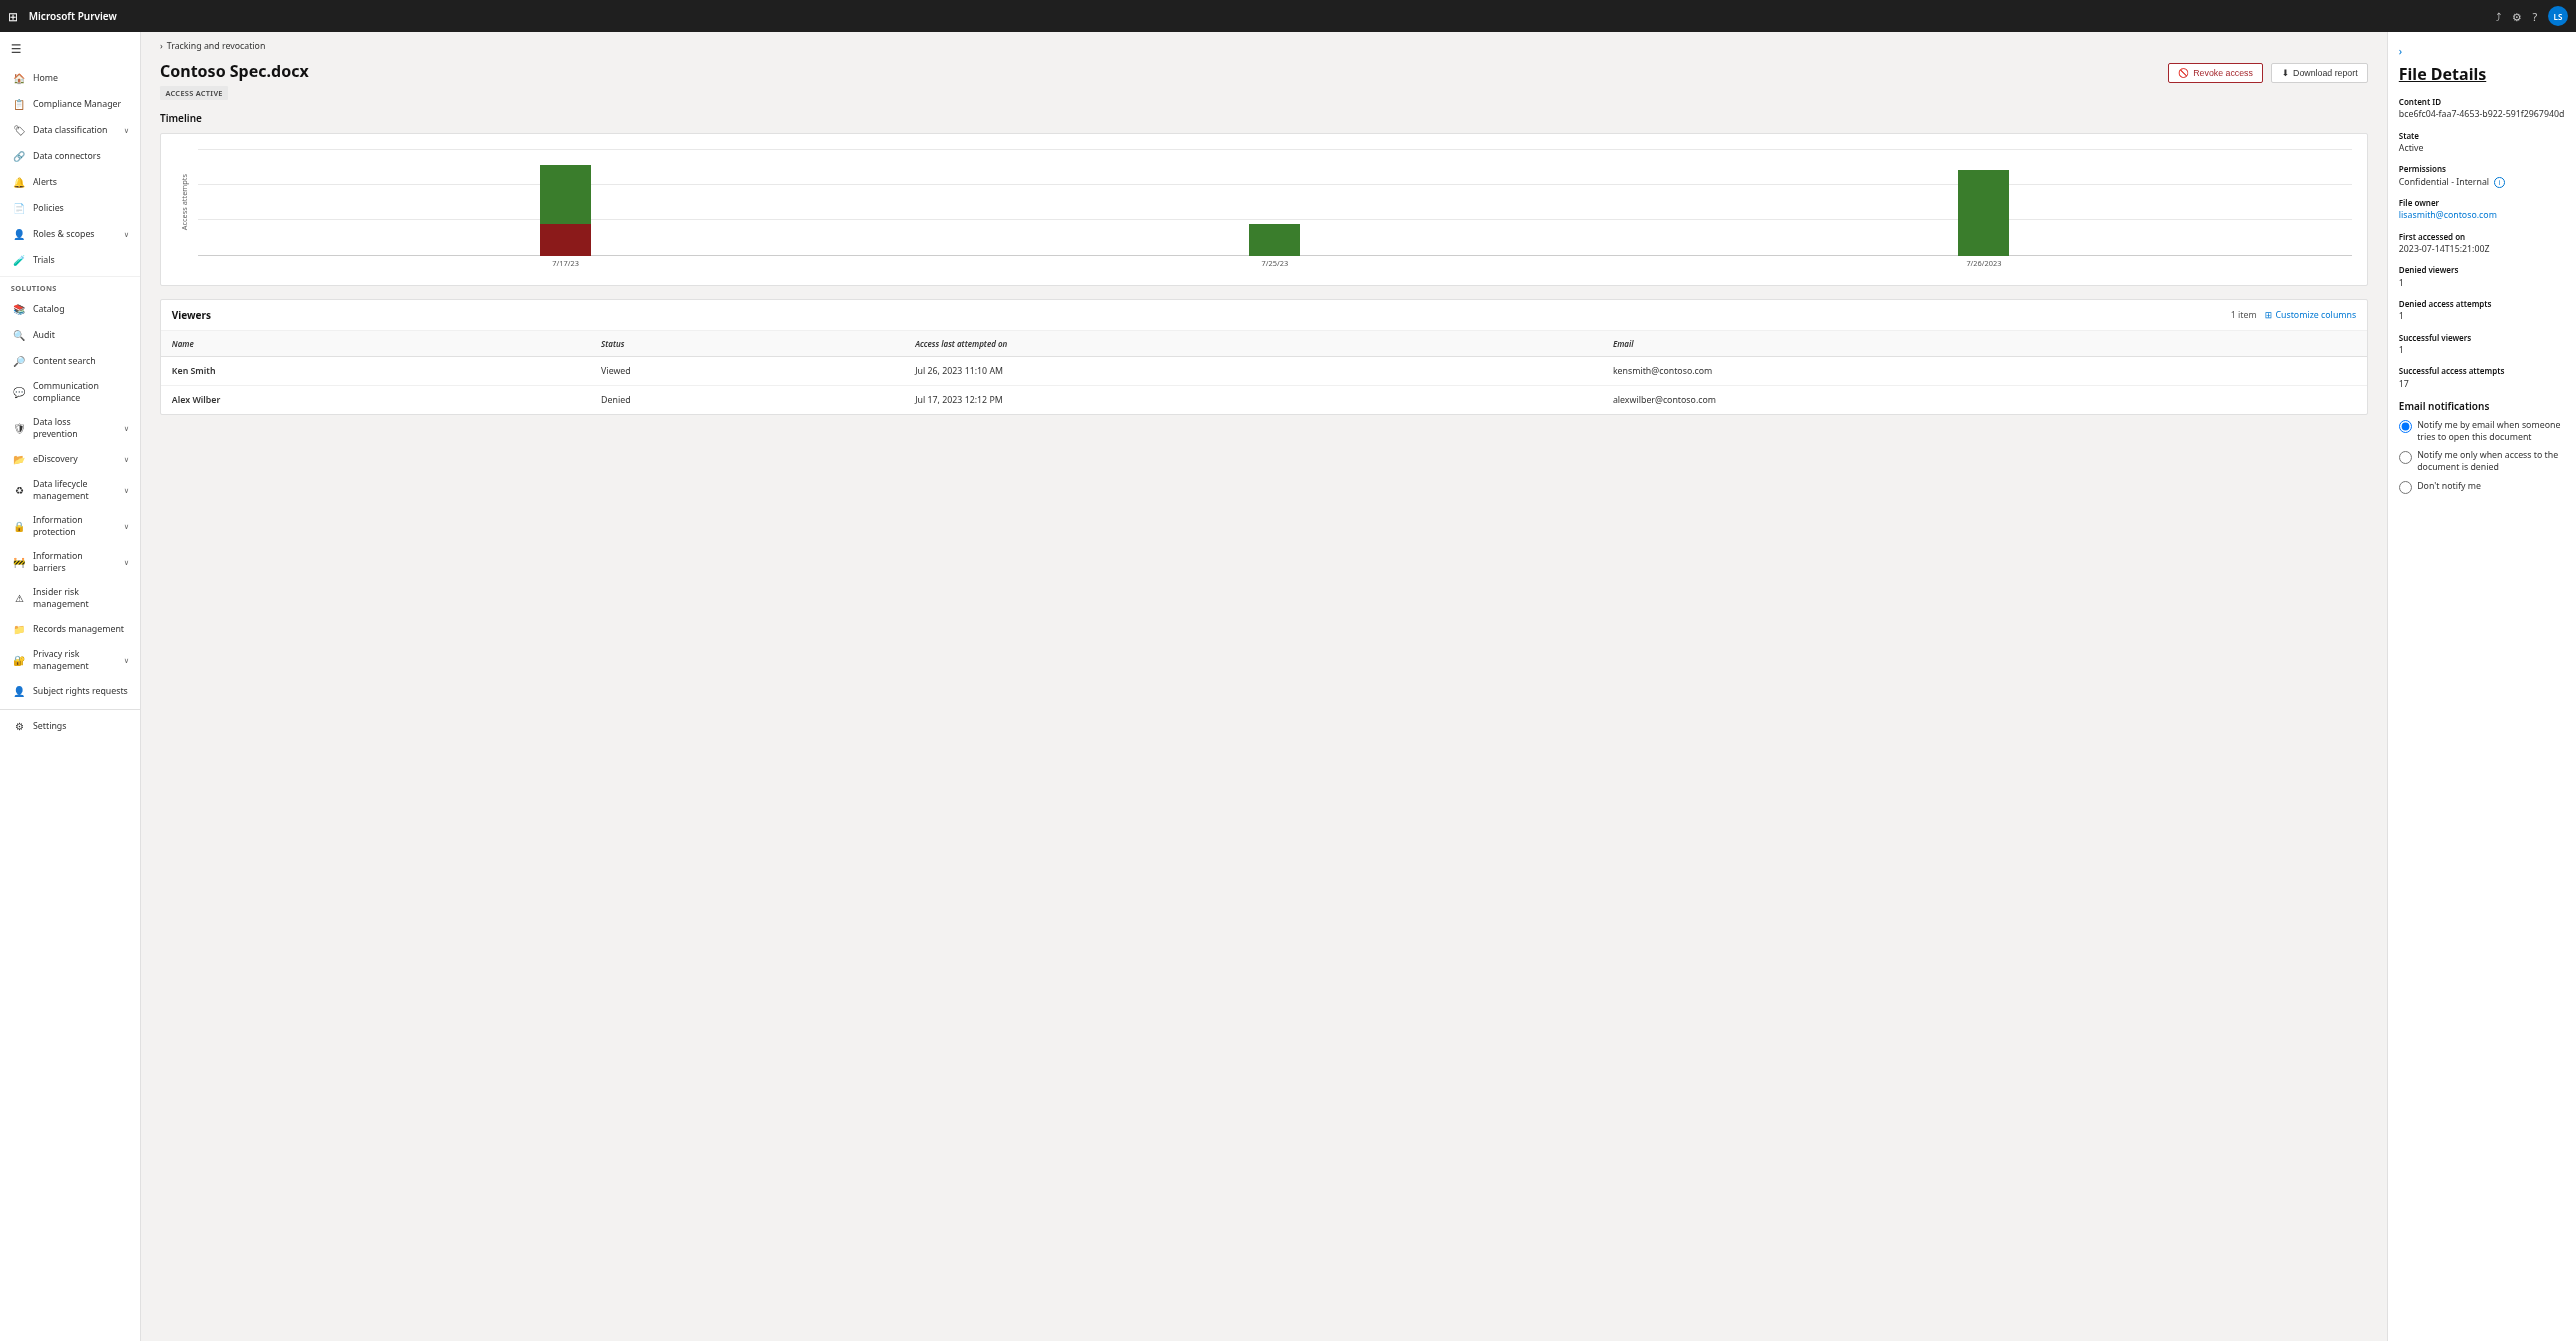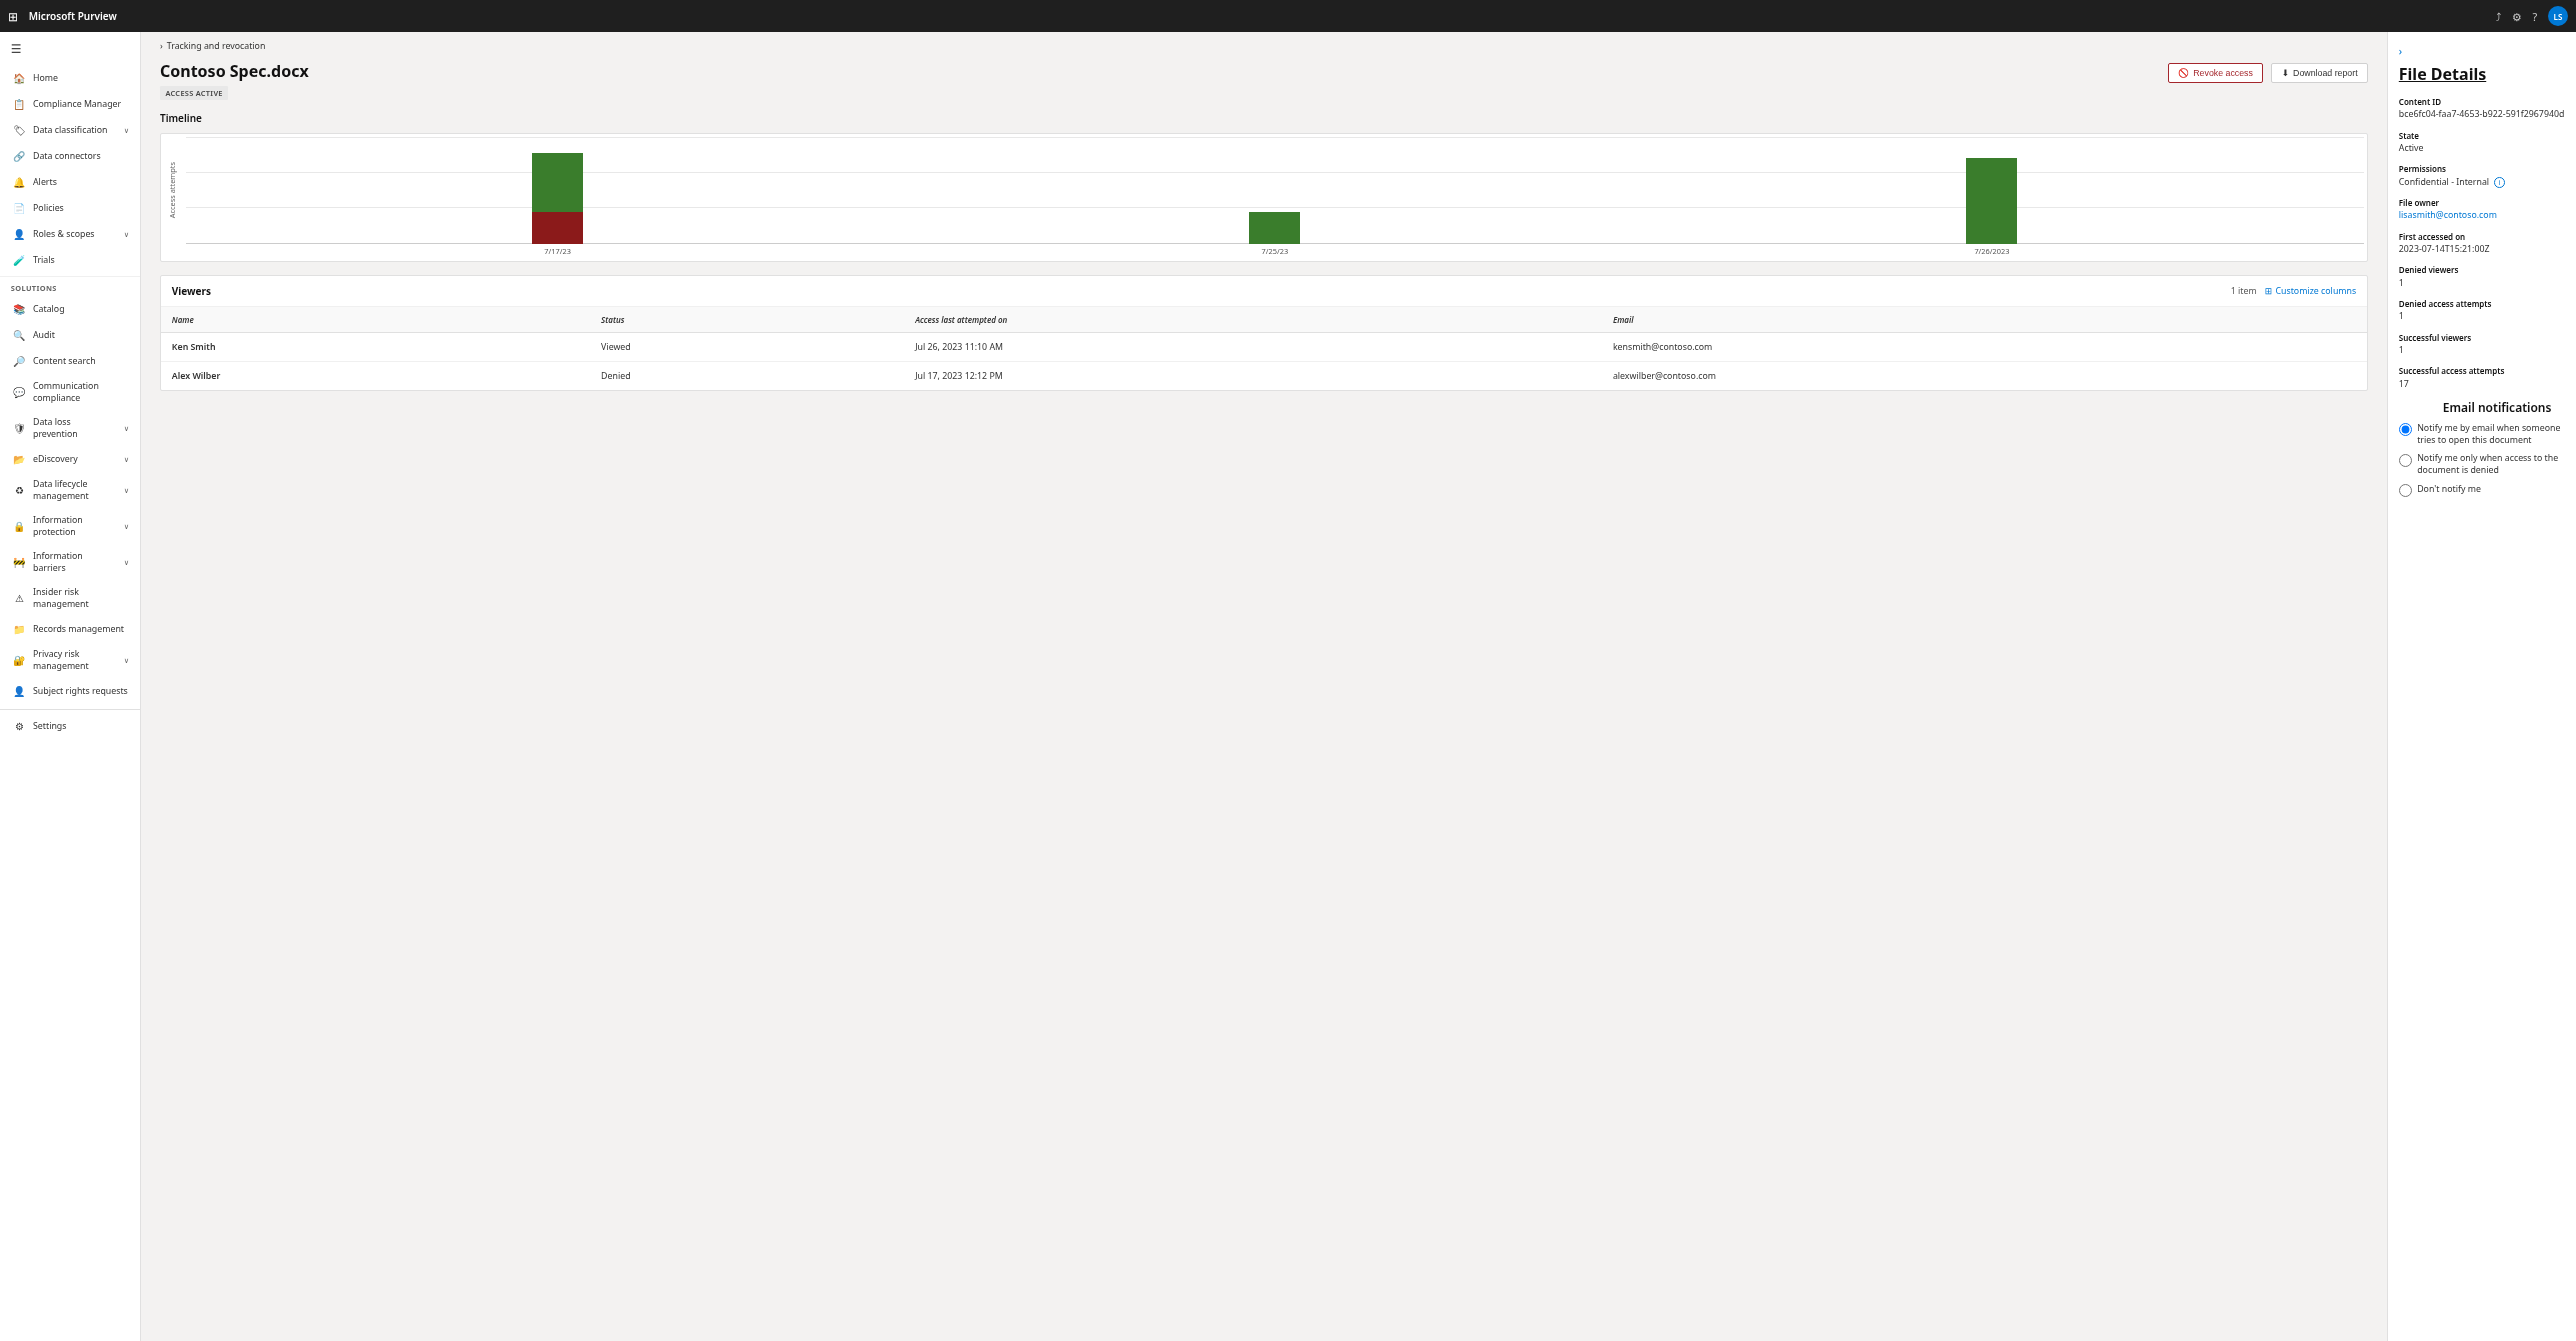--- a/index.html
+++ b/index.html
@@ -67,21 +67,21 @@
       cursor: pointer;
       font-size: 8.8px;
       color: #333;
     }
     .btn-action.danger { color: #a4262c; border-color: #a4262c; }
 
     
     .section-container { padding: 0 19px 13.5px; }
     .section-title { font-size: 10px; font-weight: 600; color: #111; margin-bottom: 8px; }
 
-    .chart-wrapper { background: #fff; border: 0.7px solid #e0e0e0; border-radius: 2px; padding: 3px; margin-bottom: 13.5px; }
+    .chart-wrapper { background: #fff; border: 0.7px solid #e0e0e0; border-radius: 2px; padding: 15px; margin-bottom: 13.5px; }
     .bar-green { background: #3a7d2c; }
     .bar-red { background: #8b1a1a; }
     .bar-label { position: absolute; bottom: -13.5px; font-size: 7.4px; color: #555; white-space: nowrap; }
 
     
     .viewers-section { background: #fff; border: 0.7px solid #e0e0e0; border-radius: 2px; }
     .viewers-header { display: flex; justify-content: space-between; align-items: center; padding: 8px 10.8px; border-bottom: 0.7px solid #f0f0f0; }
     .viewers-title { font-size: 10px; font-weight: 700; color: #111; }
     .viewers-meta { font-size: 8.8px; color: #555; display: flex; align-items: flex-end; gap: 8px; }
     .customize-cols { display: flex; align-items: center; gap: 3.4px; color: #0078d4; cursor: pointer; font-size: 8.8px; }
@@ -102,21 +102,21 @@
     .panel-toggle { display: flex; justify-content: flex-start; margin-bottom: 5.4px; cursor: pointer; color: #0078d4; font-size: 10.8px; }
     .panel-title { font-size: 16px; font-weight: 700; color: #111; margin-bottom: 10.8px; text-decoration: underline; }
     .detail-item { margin-bottom: 9.4px; }
     .detail-label { font-size: 8px; font-weight: 600; color: #111; margin-bottom: 1.3px; }
     .detail-value { font-size: 8.8px; color: #333; }
     .detail-value.link { color: #0078d4; cursor: pointer; }
     .info-icon { display: inline-flex; align-items: center; justify-content: center; width: 10.8px; height: 10.8px; border-radius: 50%; border: 0.7px solid #0078d4; color: #0078d4; font-size: 6.7px; cursor: pointer; margin-left: 2.7px; }
 
     
     .notif-section { margin-top: 5.4px; }
-    .notif-title { font-size: 12px; font-weight: 600; color: #111; margin-bottom: 5.4px; margin-left: 44px; }
+    .notif-title { font-size: 10px; font-weight: 600; color: #111; margin-bottom: 5.4px; }
     .radio-item { display: flex; align-items: flex-start; gap: 5.4px; margin-bottom: 6.7px; font-size: 8.8px; color: #333; }
     .radio-item input[type=radio] { margin-top: 1.3px; flex-shrink: 0; }
 
     
     ::-webkit-scrollbar { width: 4px; }
     ::-webkit-scrollbar-track { background: #f0f0f0; }
     ::-webkit-scrollbar-thumb { background: #c0c0c0; border-radius: 2px; }
 
     .waffle-icon { font-size: 12px; cursor: pointer; margin-right: 2.7px; }
 

